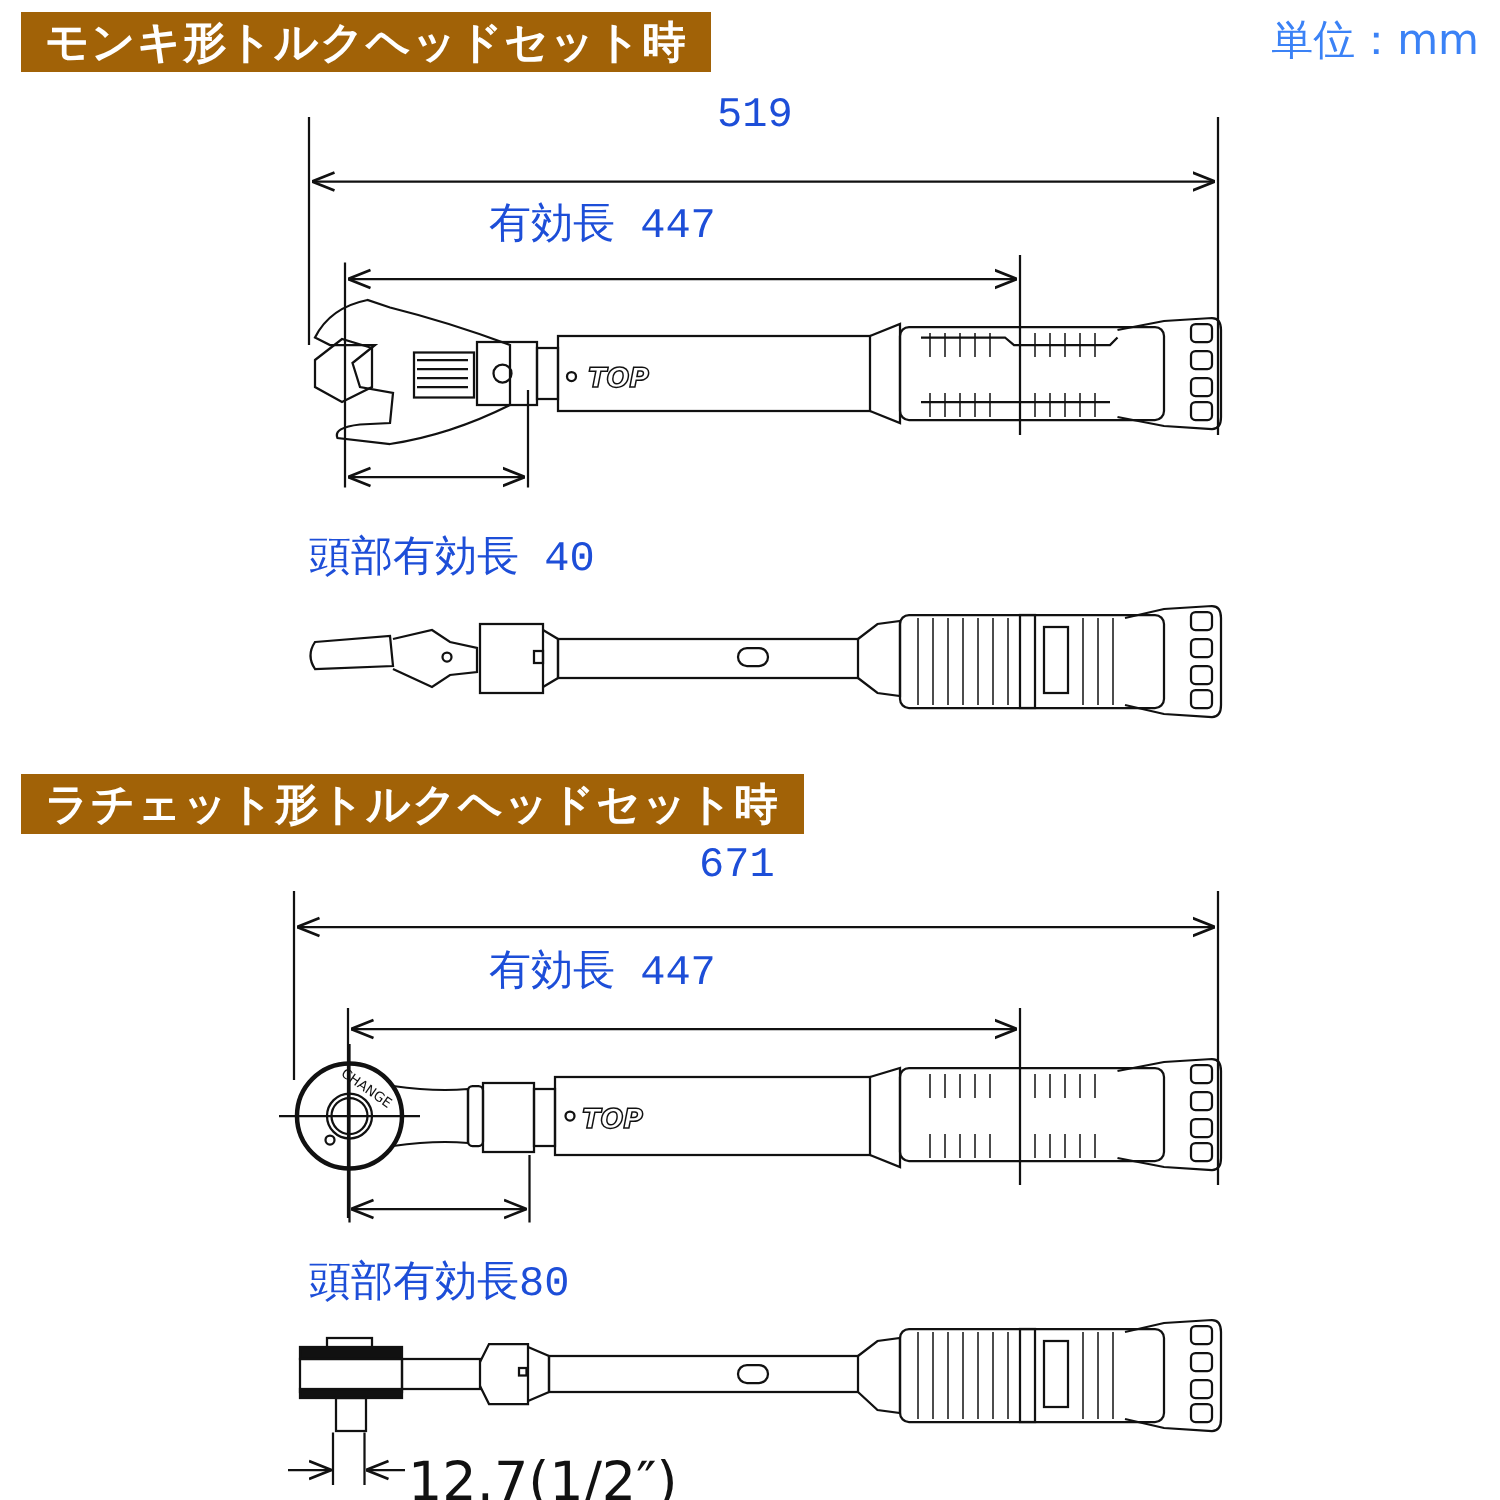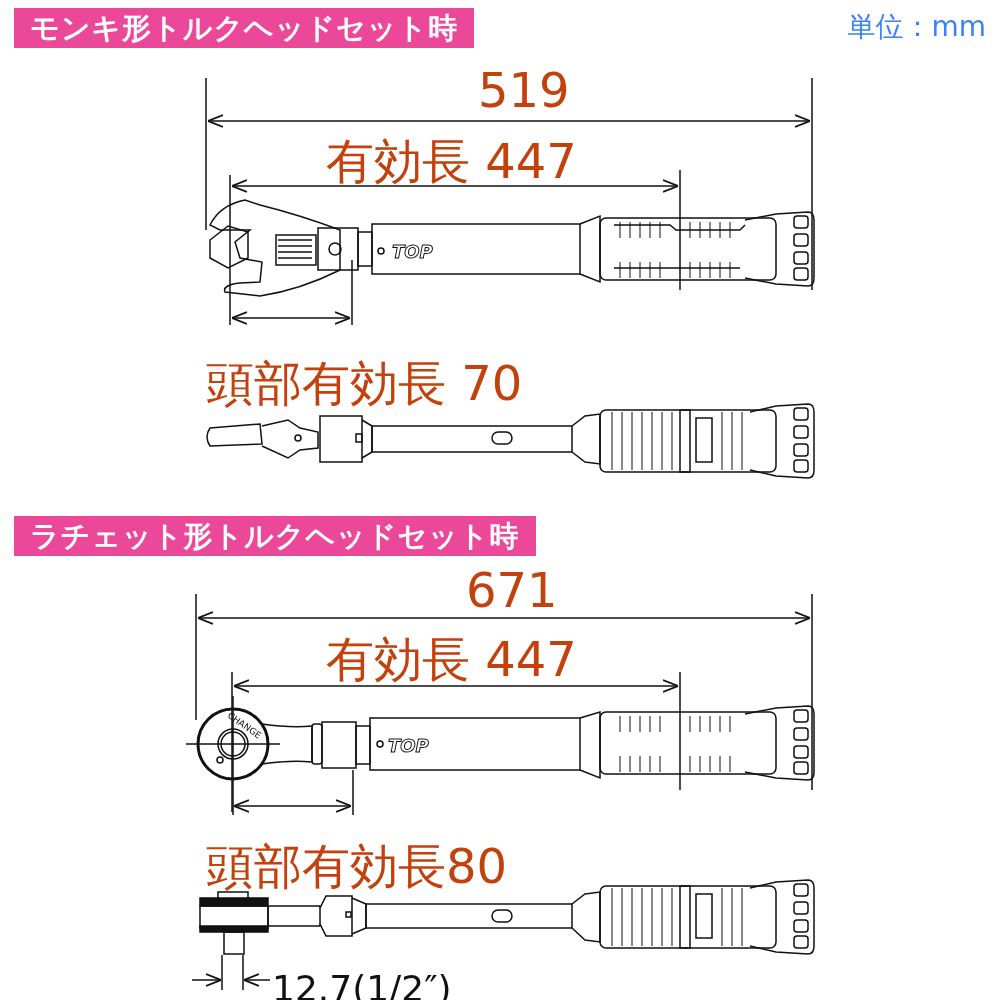--- a/index.html
+++ b/index.html
@@ -1,31 +1,31 @@
 <!DOCTYPE html>
 <html><head>
 <meta charset="utf-8">
 <style>
   html,body{margin:0;padding:0;background:#fff;}
   body{width:1000px;height:1000px;position:relative;overflow:hidden;font-family:"DejaVu Sans",sans-serif;color:#111;}
-  .title-bar{position:absolute;background:#ec4899;color:#fff;font-weight:bold;font-size:29px;line-height:40px;padding:0 16px;letter-spacing:1px;}
+  .title-bar{position:absolute;background:#a16207;color:#fff;font-weight:bold;font-size:29px;line-height:40px;padding:0 16px;letter-spacing:1px;}
   .unit{position:absolute;right:14px;top:8px;font-size:28px;color:#3b82f6;}
-  .dim{position:absolute;font-size:48px;color:#c2410c;white-space:nowrap;}
+  .dim{position:absolute;font-size:28px;color:#1d4ed8;white-space:nowrap;font-family:Liberation Mono, monospace;}
   .small-dim{position:absolute;font-size:36px;color:#111;white-space:nowrap;margin-top:18px;}
   svg{position:absolute;left:0;top:0;}
 </style>
 </head>
 <body>
 
 <div class="title-bar" style="left:14px;top:8px;">モンキ形トルクヘッドセット時</div>
 <div class="unit">単位：mm</div>
 
 <div class="dim" style="left:478px;top:62px;">519</div>
 <div class="dim" style="left:326px;top:130px;">有効長 447</div>
-<div class="dim" style="left:206px;top:352px;">頭部有効長 70</div>
+<div class="dim" style="left:206px;top:352px;">頭部有効長 40</div>
 
 <div class="title-bar" style="left:14px;top:516px;">ラチェット形トルクヘッドセット時</div>
 <div class="dim" style="left:466px;top:562px;">671</div>
 <div class="dim" style="left:326px;top:628px;">有効長 447</div>
 <div class="dim" style="left:206px;top:824px;margin-top:11px;">頭部有効長80</div>
 <div class="small-dim" style="left:272px;top:950px;">12.7(1/2″)</div>
 
 <svg width="1000" height="1000" fill="none" stroke="#111" stroke-width="1.5">
   <defs>
     <marker id="arr" viewBox="0 0 10 10" refX="10" refY="5" markerWidth="10" markerHeight="10" orient="auto-start-reverse">

